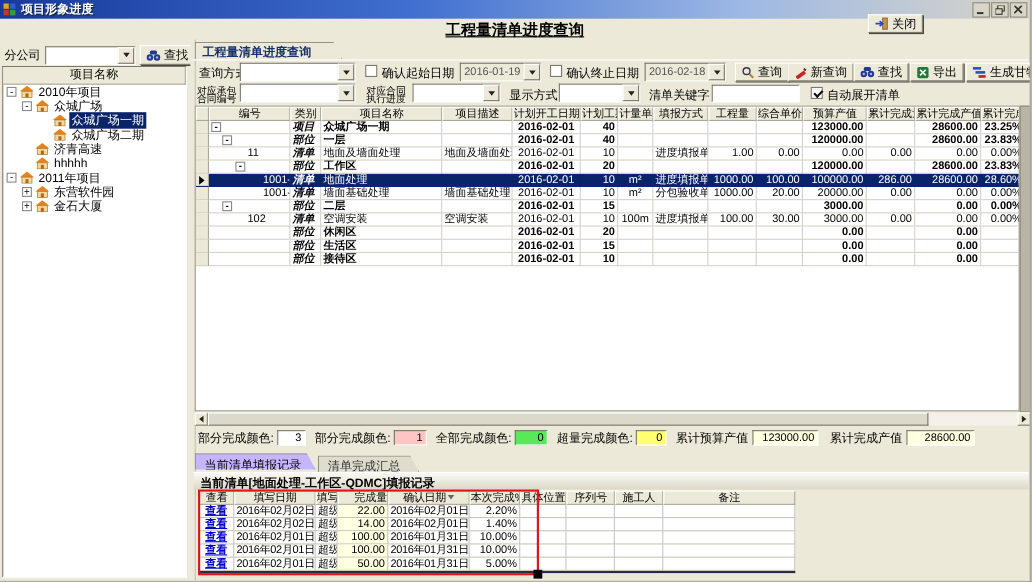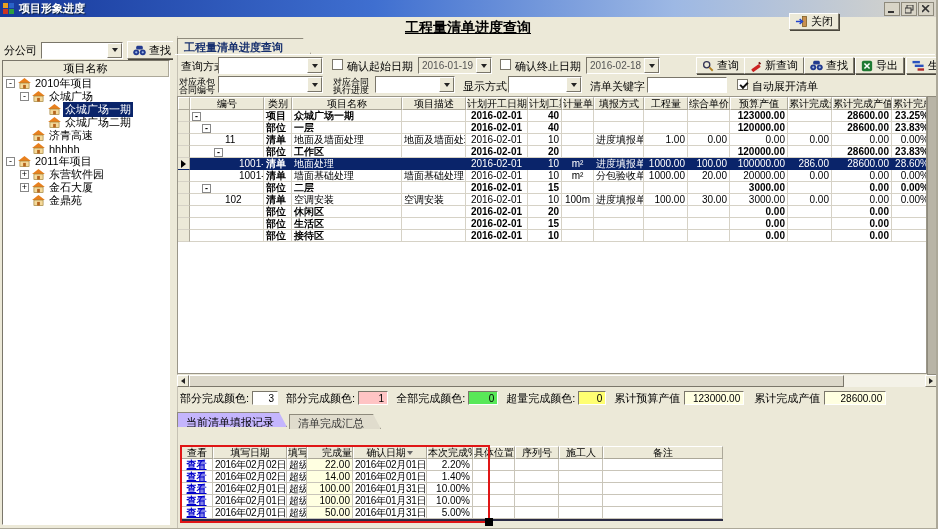--- a/index.html
+++ b/index.html
@@ -48,38 +48,38 @@
   .qtab{position:absolute;left:177px;top:38px;width:134px;height:16px;background:#ece9d8;
     border:1px solid #8e8a7c;border-bottom:none;clip-path:polygon(0 0,calc(100% - 8px) 0,100% 100%,0 100%);
     font-size:11px;font-weight:bold;color:#17306e;text-align:left;padding:1px 0 0 6px;box-sizing:border-box;}
   .formarea{position:absolute;left:175px;top:54px;right:1px;height:41px;border-top:1px solid #fff;}
   .flabel{position:absolute;font-size:11px;white-space:nowrap;}
   .flabel2{position:absolute;font-size:9px;line-height:8px;white-space:nowrap;}
   .fcombo{position:absolute;}
   .cb{position:absolute;width:11px;height:11px;background:#fff;border:1px solid #7a766a;box-sizing:border-box;}
   .cb.checked::after{content:"";position:absolute;left:2px;top:2px;width:6px;height:3px;
     border-left:2px solid #111;border-bottom:2px solid #111;transform:rotate(-45deg);}
-  .fbtn{position:absolute;margin-left:28px;}
+  .fbtn{position:absolute;}
   .tinput{position:absolute;background:#fff;border:1px solid;border-color:#7a766a #fff #fff #7a766a;
     height:16px;box-sizing:border-box;font-size:10px;padding:0 2px;width:80px;}
   
   .maingrid{position:absolute;left:177px;top:96px;width:750px;height:278px;background:#fff;
     border:1px solid #9a9689;box-sizing:border-box;overflow:hidden;font-size:10px;}
   .ghead,.grow{display:flex;width:754px;}
   .gh{background:#ece9d8;border:1px solid;border-color:#fff #aca899 #aca899 #fff;height:13px;
     box-sizing:border-box;text-align:center;overflow:hidden;white-space:nowrap;flex:0 0 auto;line-height:12px;}
   .gc{border-right:1px solid #d6d2c6;border-bottom:1px solid #d6d2c6;height:12px;box-sizing:border-box;
     overflow:hidden;white-space:nowrap;padding:0 2px;flex:0 0 auto;line-height:11px;}
   .w-ind{width:12px;} .w-no{width:74px;} .w-cat{width:28px;} .w-name{width:110px;} .w-desc{width:64px;}
   .w-start{width:62px;} .w-dur{width:34px;} .w-unit{width:32px;} .w-method{width:50px;} .w-qty{width:44px;}
   .w-price{width:42px;} .w-budget{width:58px;} .w-dqty{width:44px;} .w-dval{width:60px;} .w-pct{width:40px;}
   .r{text-align:right;} .ctr{text-align:center;}
   .gc.ind{background:#ece9d8;border-right:1px solid #aca899;padding:0;}
   .grow[data-kind="project"],.grow[data-kind="part"]{font-weight:bold;}
-  .gc.cat{font-weight:bold;}
+  .gc.cat{font-weight:bold;font-style:italic;}
   .grow[data-lvl="1"] .gc.no{padding-left:12px;}
   .grow[data-lvl="2"] .gc.no{padding-left:24px;}
   .grow[data-lvl="3"] .gc.no{padding-left:38px;}
   .expbox{display:inline-block;width:9px;height:9px;border:1px solid #888;background:#fff;font-size:9px;
     line-height:7px;text-align:center;box-sizing:border-box;margin-right:2px;vertical-align:middle;}
   .expbox:empty{visibility:hidden;}
   .grow[data-sel="true"]{background:#0a246a;color:#fff;}
   .grow[data-sel="true"] .gc{border-color:#0a246a;}
   .grow[data-sel="true"] .gc.ind{background:#ece9d8;border-right:1px solid #aca899;}
   .selarrow{display:none;}
@@ -272,29 +272,20 @@
           <span class="tlabel">东营软件园</span>
         </div>
           <div class="titem" data-lvl="1" data-sel="false">
           <span class="texp">+</span>
           <svg class="house" width="13" height="11" viewBox="0 0 14 12">
             <polygon points="7,0 14,5.5 0,5.5" fill="#e8801e"></polygon>
             <rect x="2" y="5.5" width="10" height="6" fill="#f5d99a" stroke="#9a7a30" stroke-width="0.7"></rect>
             <rect x="5.5" y="7.5" width="3" height="4" fill="#b5651d"></rect>
           </svg>
           <span class="tlabel">金石大厦</span>
-        </div>
-          <div class="titem" data-lvl="1" data-sel="false">
-          <span class="texp"></span>
-          <svg class="house" width="13" height="11" viewBox="0 0 14 12">
-            <polygon points="7,0 14,5.5 0,5.5" fill="#e8801e"></polygon>
-            <rect x="2" y="5.5" width="10" height="6" fill="#f5d99a" stroke="#9a7a30" stroke-width="0.7"></rect>
-            <rect x="5.5" y="7.5" width="3" height="4" fill="#b5651d"></rect>
-          </svg>
-          <span class="tlabel">金鼎苑</span>
         </div>
         </div>
     </div>
   </div>
   <div class="splitter"></div>
 
   <div class="qtab">工程量清单进度查询</div>
   <div class="formarea">
 
     <span class="flabel" style="left:6px;top:4px;">查询方式</span>
@@ -624,20 +615,21 @@
     <span>超量完成颜色:</span>
     <span class="lg-box sw-over">0</span>
     <span>累计预算产值</span>
     <span class="lg-box sw-val sw-budget">123000.00</span>
     <span>累计完成产值</span>
     <span class="lg-box sw-val sw-done">28600.00</span>
   </div>
 
   <div class="btab1">当前清单填报记录</div>
   <div class="btab2">清单完成汇总</div>
+  <div class="sectionbar">当前清单[地面处理-工作区-QDMC]填报记录</div>
 
   <div class="btable">
     <div class="brow">
       <div class="bh b-view">查看</div>
       <div class="bh b-wdate">填写日期</div>
       <div class="bh b-user">填写人</div>
       <div class="bh b-qty">完成量</div>
       <div class="bh b-cdate"><span>确认日期</span><span class="sorttri"></span></div>
       <div class="bh b-pct">本次完成%</div>
       <div class="bh b-pos">具体位置</div>

